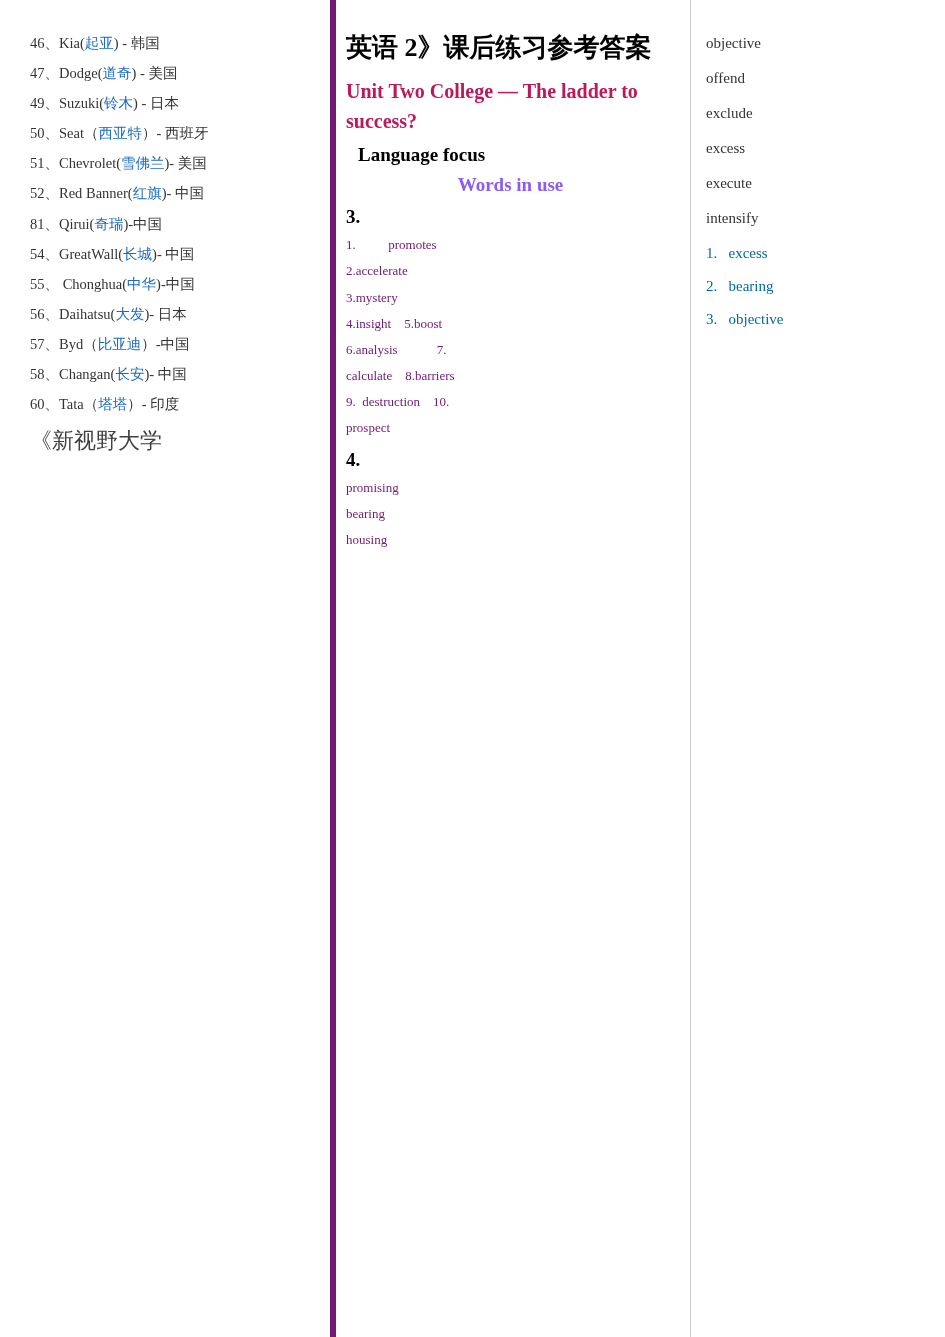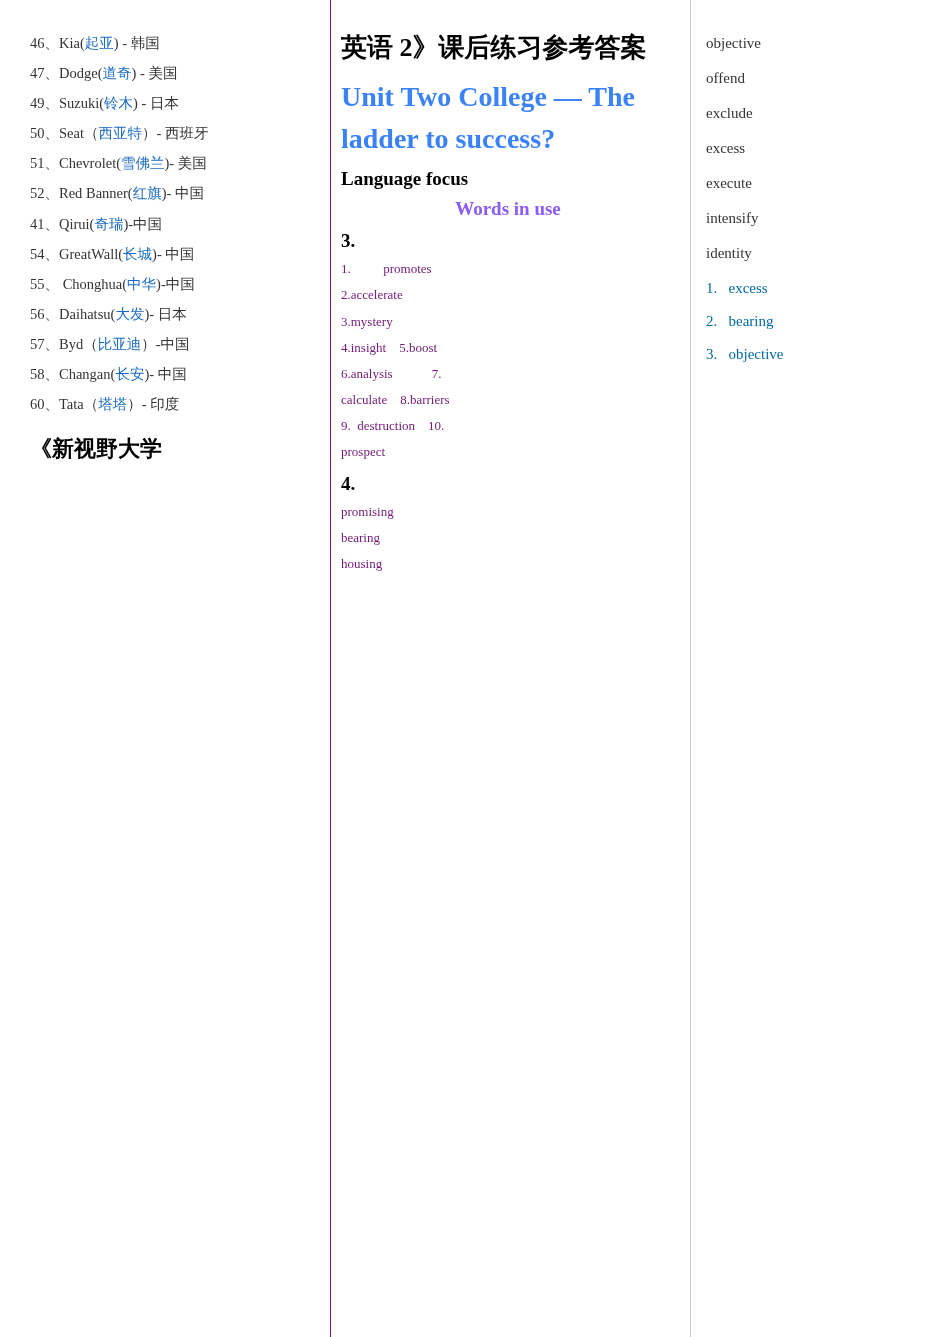--- a/index.html
+++ b/index.html
@@ -39,60 +39,60 @@
       color: #333;
       font-size: 14.5px;
     }
 
     .left-item .chinese-name {
       color: #1a6bbf;
     }
 
     .left-item-last {
       font-size: 22px;
-      font-weight: bold;
-      color: #000000;
-      margin-top: 12px;
+      font-weight: normal;
+      color: #404040;
+      margin-top: 4px;
     }
 
     
     .middle-column {
       width: 360px;
       padding: 30px 15px 30px 10px;
-      border-left: 1px solid #701a75;
+      border-left: 6px solid #701a75;
     }
 
     .book-title {
       font-size: 26px;
       font-weight: bold;
       color: #000;
       line-height: 1.4;
       margin-bottom: 10px;
     }
 
     .unit-heading {
-      font-size: 28px;
-      font-weight: bold;
-      color: #3b82f6;
+      font-size: 20px;
+      font-weight: bold;
+      color: #be185d;
       line-height: 1.5;
       margin-bottom: 6px;
     }
 
     .section-heading {
       font-size: 19px;
       font-weight: bold;
       color: #000;
       margin: 14px 0 6px 0;
     }
 
     .language-focus-heading {
       font-size: 19px;
       font-weight: bold;
       color: #000;
-      margin: 8px 0 4px 0;
+      margin: 8px 0 4px 12px;
     }
 
     .words-in-use-heading {
       font-size: 19px;
       font-weight: bold;
       color: #8b5cf6;
       margin: 8px 0 6px 0;
       text-align: center;
     }
 
@@ -149,21 +149,21 @@
     <div class="left-item">
       <span>50、Seat（</span><span class="chinese-name">西亚特</span><span>）- 西班牙</span>
     </div>
     <div class="left-item">
       <span>51、Chevrolet(</span><span class="chinese-name">雪佛兰</span><span>)- 美国</span>
     </div>
     <div class="left-item">
       <span>52、Red Banner(</span><span class="chinese-name">红旗</span><span>)- 中国</span>
     </div>
     <div class="left-item">
-      <span>41、Qirui(</span><span class="chinese-name">奇瑞</span><span>)-中国</span>
+      <span>81、Qirui(</span><span class="chinese-name">奇瑞</span><span>)-中国</span>
     </div>
     <div class="left-item">
       <span>54、GreatWall(</span><span class="chinese-name">长城</span><span>)- 中国</span>
     </div>
     <div class="left-item">
       <span>55、 Chonghua(</span><span class="chinese-name">中华</span><span>)-中国</span>
     </div>
     <div class="left-item">
       <span>56、Daihatsu(</span><span class="chinese-name">大发</span><span>)- 日本</span>
     </div>
@@ -199,21 +199,20 @@
     <div class="answer-item">housing</div>
   </div>
 
   <div class="right-column">
     <div class="right-word">objective</div>
     <div class="right-word">offend</div>
     <div class="right-word">exclude</div>
     <div class="right-word">excess</div>
     <div class="right-word">execute</div>
     <div class="right-word">intensify</div>
-    <div class="right-word">identity</div>
     <div class="right-numbered">
       <span>1.</span>&nbsp;&nbsp;&nbsp;<span>excess</span>
     </div>
     <div class="right-numbered">
       <span>2.</span>&nbsp;&nbsp;&nbsp;<span>bearing</span>
     </div>
     <div class="right-numbered">
       <span>3.</span>&nbsp;&nbsp;&nbsp;<span>objective</span>
     </div>
   </div>

